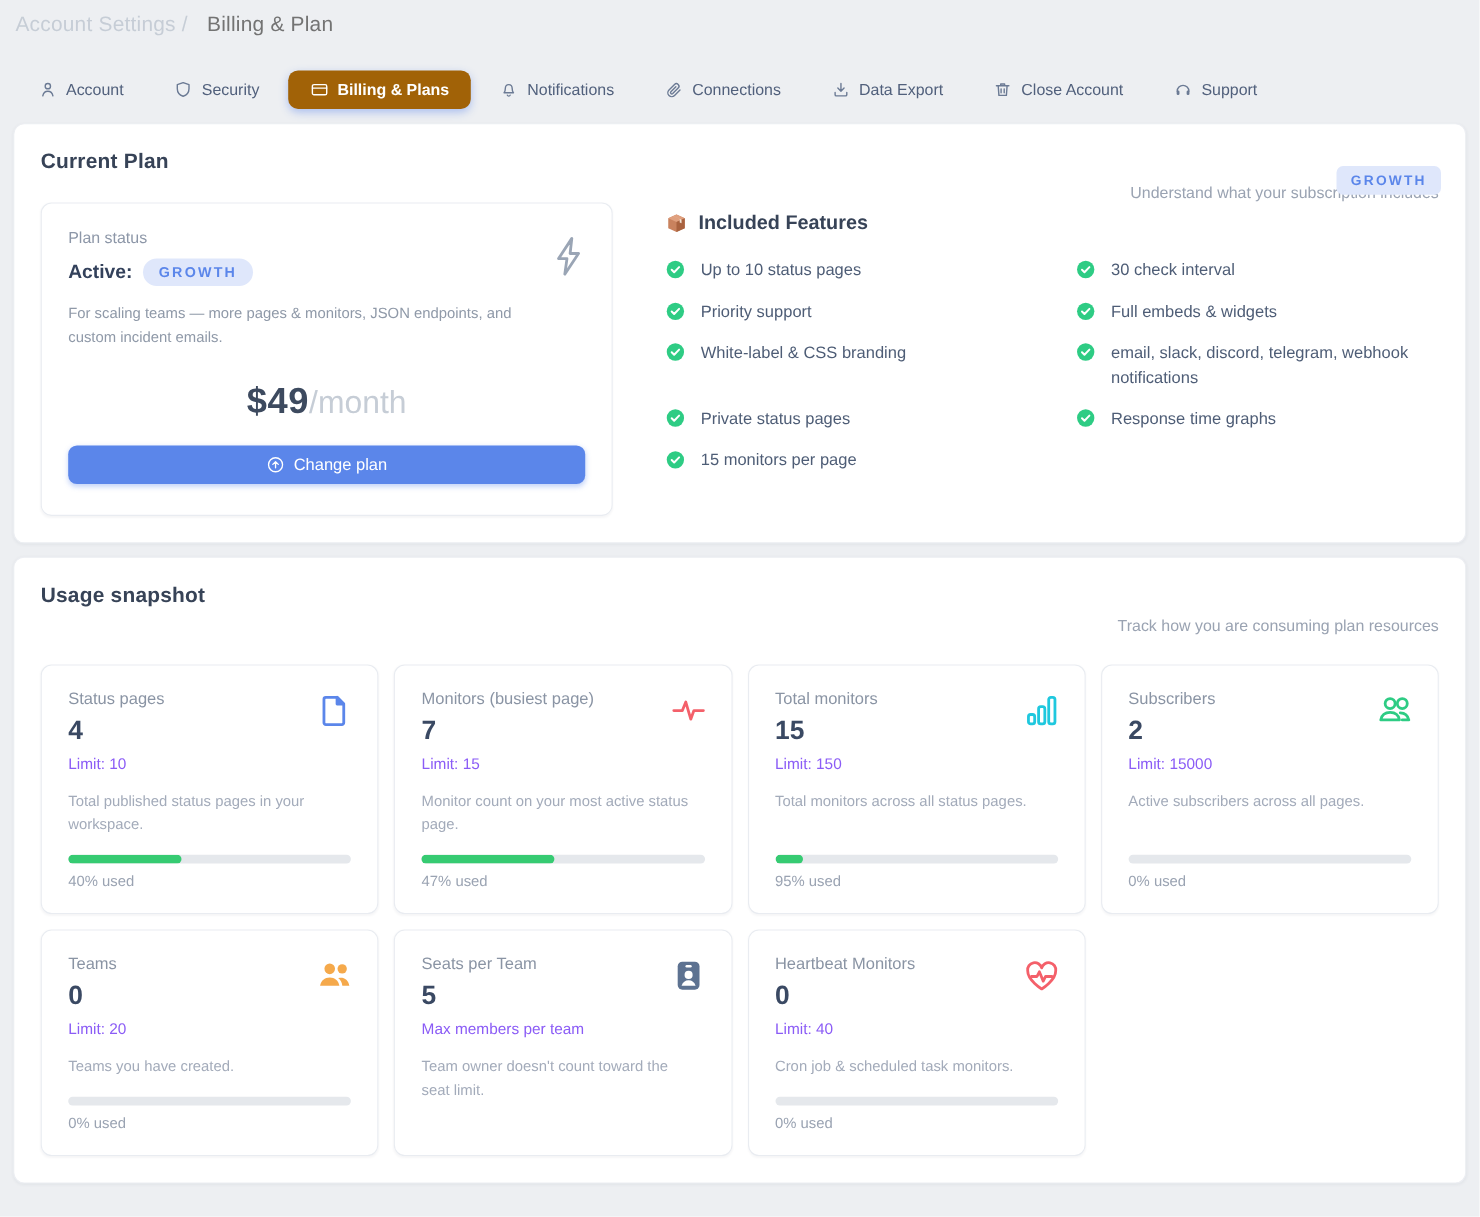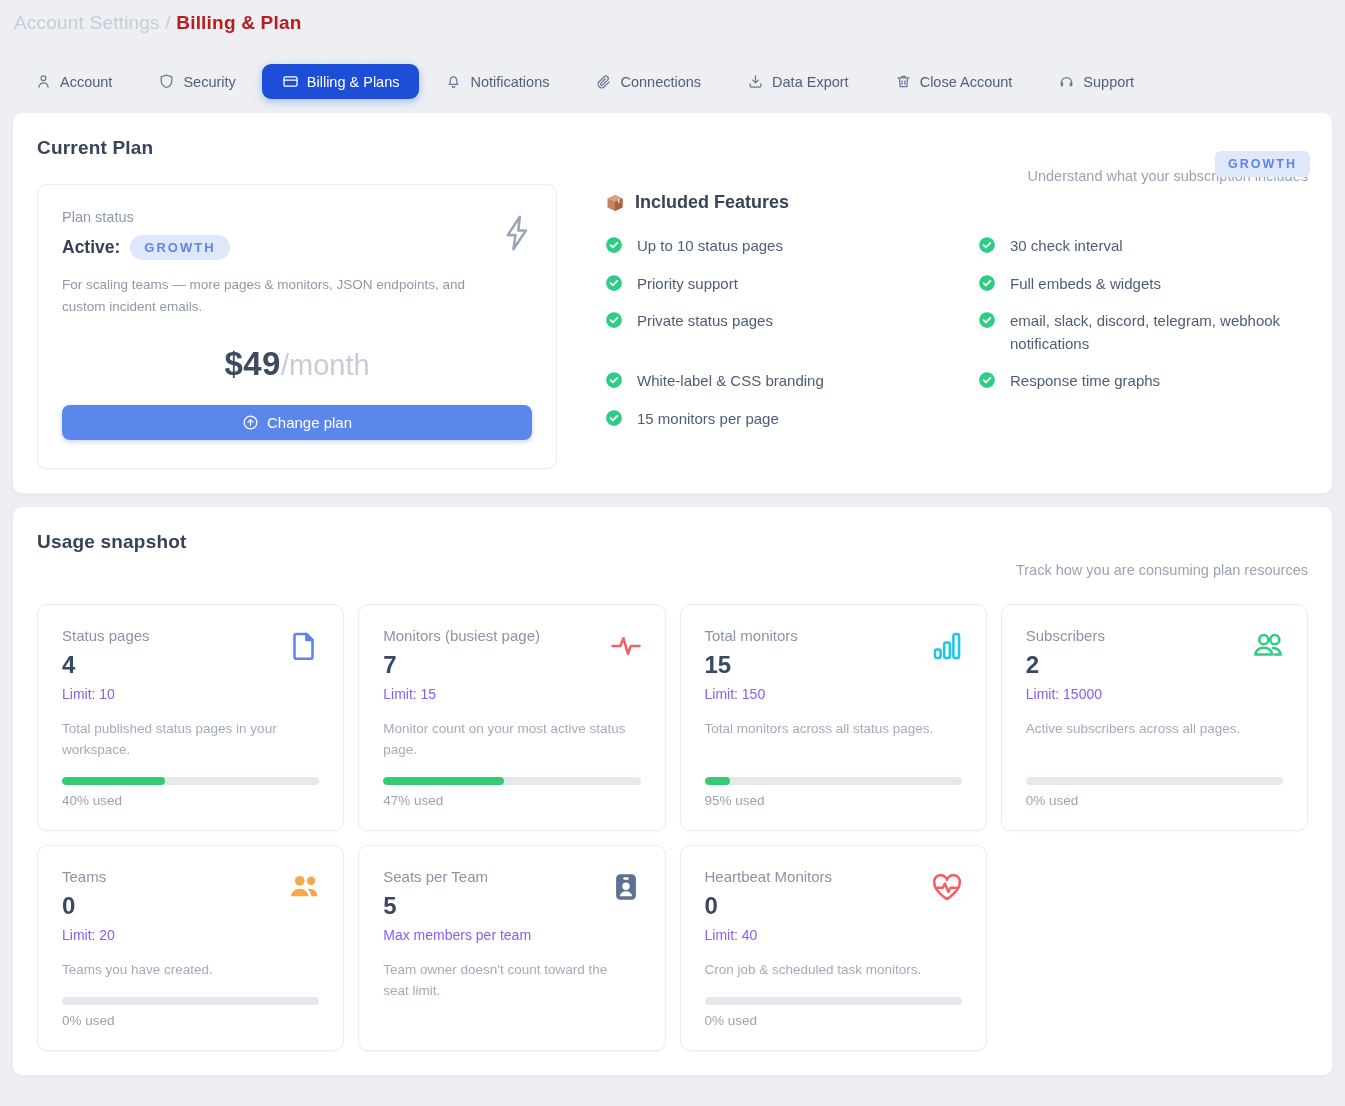--- a/index.html
+++ b/index.html
@@ -7,32 +7,32 @@
   body {
     background:#edeff2;
     font-family:"Liberation Sans", sans-serif;
     color:#4a5972;
     width:1345px; height:1106px;
     overflow:hidden;
   }
   
   .breadcrumb { padding:12px 0 0 14px; font-size:19px; letter-spacing:.2px; }
   .breadcrumb .crumb-muted { color:#c6cdd6; font-weight:400; }
-  .breadcrumb .crumb-current { color:#b91c1c; font-weight:700; }
+  .breadcrumb .crumb-current { color:#737373; font-weight:400;margin-left:12px; }
   
   .tabs { display:flex; align-items:center; gap:6px; margin:30px 0 0 15px; }
   .tab {
     display:flex; align-items:center; gap:8px;
     padding:9px 20px; border:none; background:transparent;
     font-family:inherit; font-size:14.5px; color:#51607c; cursor:pointer;
     border-radius:9px; white-space:nowrap;
   }
   .tab .tab-icon { display:flex; width:17px; height:17px; color:#6b7a94; }
   .tab .tab-icon svg { width:17px; height:17px; }
-  .tab.active { background:#1d4ed8; color:#fff; box-shadow:0 3px 8px rgba(91,134,234,.45); font-weight:400; }
+  .tab.active { background:#a16207; color:#fff; box-shadow:0 3px 8px rgba(91,134,234,.45); font-weight:700; }
   .tab.active .tab-icon { color:#fff; }
   
   .section-card {
     background:#fff; border-radius:10px; margin:12px;
     border:1px solid #eceef2;
     box-shadow:0 1px 3px rgba(20,30,55,.05);
     padding:24px; position:relative;
   }
   .section-card.first { margin-top:13px; }
   .section-title { font-size:19px; font-weight:700; color:#374357; letter-spacing:.2px; }
@@ -257,31 +257,31 @@
   </div>
 
 
   <div class="feature-item">
     <span class="check">
               <svg viewBox="0 0 24 24">
                 <circle cx="12" cy="12" r="10.5" fill="#2ecc84"></circle>
                 <path d="M7.5 12.3l3 3 6-6.2" fill="none" stroke="#fff" stroke-width="2.4" stroke-linecap="round" stroke-linejoin="round"></path>
               </svg>
             </span>
+    <span class="feature-text">White-label &amp; CSS branding</span>
+  </div>
+
+  <div class="feature-item">
+    <span class="check">
+              <svg viewBox="0 0 24 24">
+                <circle cx="12" cy="12" r="10.5" fill="#2ecc84"></circle>
+                <path d="M7.5 12.3l3 3 6-6.2" fill="none" stroke="#fff" stroke-width="2.4" stroke-linecap="round" stroke-linejoin="round"></path>
+              </svg>
+            </span>
     <span class="feature-text">Private status pages</span>
-  </div>
-
-  <div class="feature-item">
-    <span class="check">
-              <svg viewBox="0 0 24 24">
-                <circle cx="12" cy="12" r="10.5" fill="#2ecc84"></circle>
-                <path d="M7.5 12.3l3 3 6-6.2" fill="none" stroke="#fff" stroke-width="2.4" stroke-linecap="round" stroke-linejoin="round"></path>
-              </svg>
-            </span>
-    <span class="feature-text">White-label &amp; CSS branding</span>
   </div>
 
   <div class="feature-item">
     <span class="check">
               <svg viewBox="0 0 24 24">
                 <circle cx="12" cy="12" r="10.5" fill="#2ecc84"></circle>
                 <path d="M7.5 12.3l3 3 6-6.2" fill="none" stroke="#fff" stroke-width="2.4" stroke-linecap="round" stroke-linejoin="round"></path>
               </svg>
             </span>
     <span class="feature-text">15 monitors per page</span>

